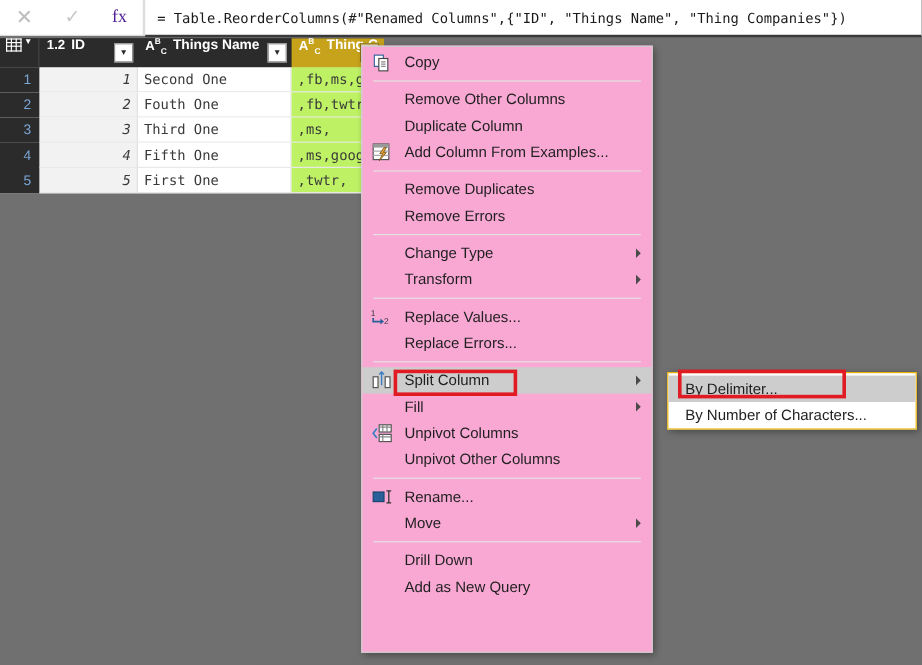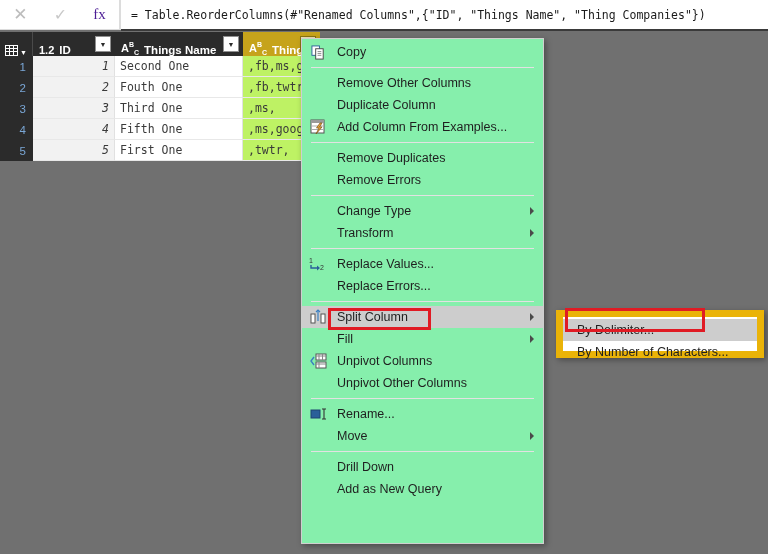--- a/index.html
+++ b/index.html
@@ -33,21 +33,21 @@
     white-space: pre;
   }
   .fb-underline { position: absolute; left: 121px; top: 29px; width: 647px; height: 2px; background: #3a3a3a; }
 
   
   .grid { position: absolute; left: 0; top: 32px; width: 320px; height: 130px; }
   .grid-header {
     display: flex; height: 24px; background: #2b2b2b; color: #ffffff;
     font-size: 11.5px; font-weight: bold; align-items: stretch;
   }
-  .hc { display: flex; align-items: flex-end; position: relative; height: 24px; }
+  .hc { display: flex; align-items: flex-start; position: relative; height: 24px; }
   .hc-corner {
     width: 33px; background: #2b2b2b; justify-content: center;
     border-right: 1px solid #4a4a4a;
   }
   .corner-grid-icon {
     width: 13px; height: 11px; background:
       linear-gradient(#ffffff,#ffffff) 0 0/100% 1px no-repeat,
       linear-gradient(#ffffff,#ffffff) 0 3px/100% 1px no-repeat,
       linear-gradient(#ffffff,#ffffff) 0 6px/100% 1px no-repeat,
       linear-gradient(#ffffff,#ffffff) 0 10px/100% 1px no-repeat,
@@ -85,21 +85,21 @@
     border-bottom:1px solid #e8e8e8; font-family:"DejaVu Sans Mono", monospace;
     font-size:11.5px; color:#3a3a3a; background:#ffffff; padding:0 5px;
   }
   .cell-id { width: 82px; justify-content: flex-end; background:#f2f2f2; font-style: italic; }
   .cell-name { width: 128px; background:#ffffff; }
   .cell-co { width: 77px; background:#bef264; overflow:hidden; white-space:nowrap; }
 
   
   .ctx-menu {
     position: absolute; left: 301px; top: 38px; width: 243px; height: 506px;
-    background: #86efac; border: 1px solid #cfcfcf;
+    background: #f9a8d4; border: 1px solid #cfcfcf;
     box-shadow: 2px 2px 6px rgba(0,0,0,0.35);
     font-size: 12.5px; color: #1f1f1f; padding: 2px 0;
   }
   .ctx-item {
     position: relative; height: 22px; display: flex; align-items: center;
     padding-left: 35px; white-space: nowrap; cursor: default;
   }
   .ctx-item.hl { background: #cdcdcd; }
   .ctx-sep { height: 1px; background: #e2e2e2; margin: 4px 9px; }
   .ctx-arrow {
@@ -111,21 +111,21 @@
     position: absolute; left: 7px; top: 50%; transform: translateY(-50%);
     width: 18px; height: 18px; display:flex; align-items:center; justify-content:center;
   }
   .red-box {
     position: absolute; border: 3px solid #e01b24; pointer-events: none;
   }
 
   
   .sub-menu {
     position: absolute; left: 556px; top: 310px; width: 208px; height: 48px;
-    background: #ffffff; border: 7px solid #eab308;
+    background: #ffffff; border: 1px solid #eab308;
     box-shadow: 2px 2px 6px rgba(0,0,0,0.35);
     font-size: 12.5px; color: #1f1f1f; padding: 2px 0;
   }
   .sub-item { height: 22px; display: flex; align-items: center; padding-left: 14px; white-space: nowrap; }
   .sub-item.hl { background: #cdcdcd; }
 </style>
 </head>
 <body>
 
 <div id="root">

